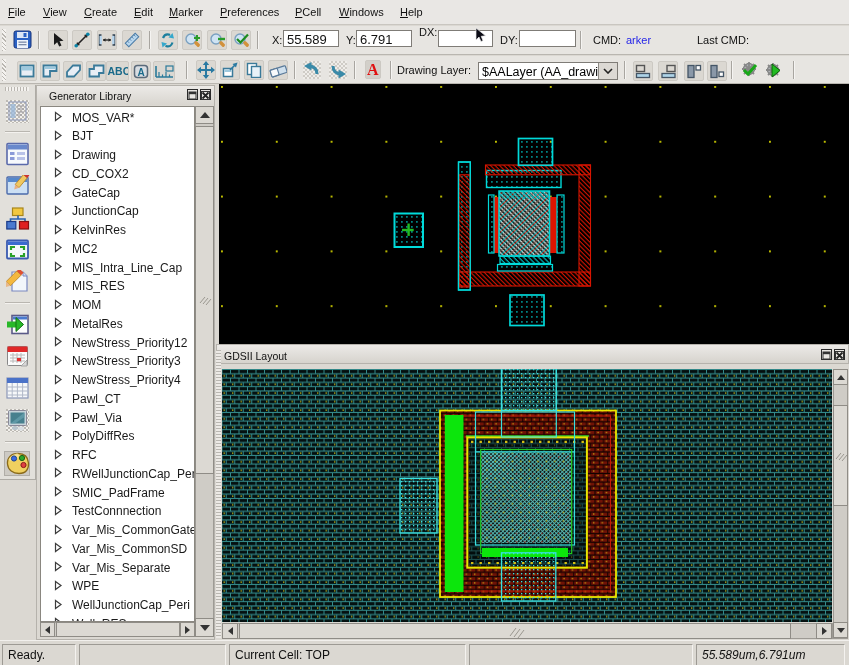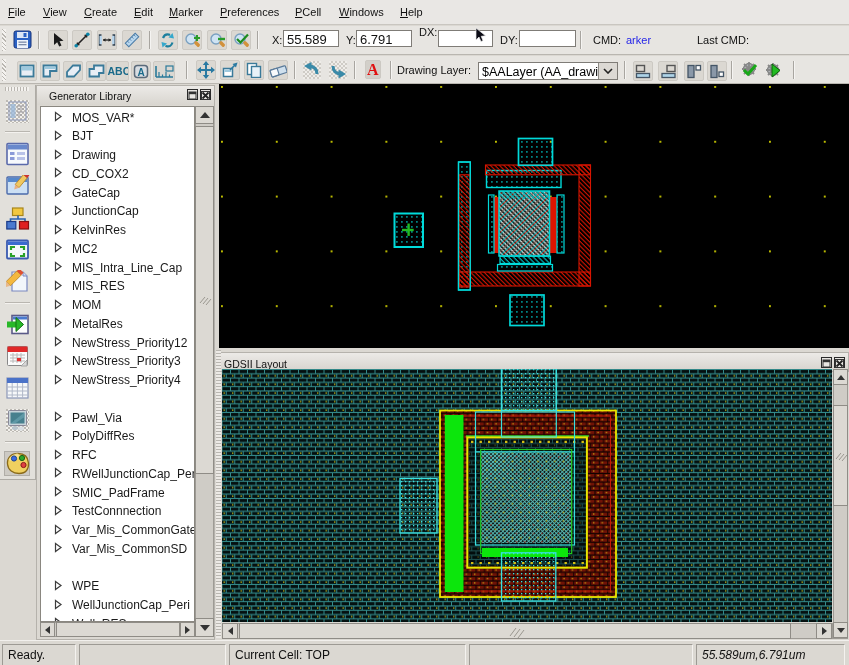--- a/index.html
+++ b/index.html
@@ -31,21 +31,21 @@
 .titem .txt { position:absolute; left:31px; top:2px; white-space:nowrap; }
 
 .sbv { position:absolute; background:#cfccc6; border:1px solid #9d9a94; }
 .sbtn { position:absolute; background:#dcd9d3; border:1px solid #8f8c86; display:flex; align-items:center; justify-content:center; }
 .thumbv { position:absolute; background:#dcd9d3; border:1px solid #8f8c86; }
 .arrow { width:0; height:0; }
 
 #statusbar { position:absolute; left:0; top:640px; width:849px; height:25px; background:#dbd8d2; border-top:1px solid #f2f0ed; }
 .spanel { position:absolute; top:3px; height:30px; border:1px solid #9d9a94; border-bottom-color:#f4f2ef; border-right-color:#f4f2ef; font-size:12px; color:#111; padding:3px 0 0 5px; background:#dbd8d2; }
 
-#gdstitle { position:absolute; left:216px; top:352px; width:633px; height:20px; background:linear-gradient(#eceae7,#d6d3cd); border:1px solid #b5b2ac; font-size:10.5px; color:#111; padding:5px 0 0 7px; }
+#gdstitle { position:absolute; left:216px; top:344px; width:633px; height:20px; background:linear-gradient(#eceae7,#d6d3cd); border:1px solid #b5b2ac; font-size:10.5px; color:#111; padding:5px 0 0 7px; }
 .winbtn { position:absolute; width:11px; height:11px; border:1px solid #2a2a2a; background:#e8e6e2; }
 </style>
 </head>
 <body>
 <div id="app">
 
 <div id="menubar">
   <span class="menu" style="left:8px"><u>F</u>ile</span>
   <span class="menu" style="left:43px"><u>V</u>iew</span>
   <span class="menu" style="left:84px"><u>C</u>reate</span>
@@ -485,20 +485,26 @@
           <path d="M1.5 1.5 L7 5.5 L1.5 9.5 Z" fill="#fff" stroke="#3c3c3c" stroke-width="1.2"></path>
         </svg>
         <span class="txt">NewStress_Priority3</span>
       </div>
 <div class="titem" style="top:264.00px">
         <svg class="trisvg" width="9" height="11">
           <path d="M1.5 1.5 L7 5.5 L1.5 9.5 Z" fill="#fff" stroke="#3c3c3c" stroke-width="1.2"></path>
         </svg>
         <span class="txt">NewStress_Priority4</span>
       </div>
+<div class="titem" style="top:282.75px">
+        <svg class="trisvg" width="9" height="11">
+          <path d="M1.5 1.5 L7 5.5 L1.5 9.5 Z" fill="#fff" stroke="#3c3c3c" stroke-width="1.2"></path>
+        </svg>
+        <span class="txt">Pawl_CT</span>
+      </div>
 <div class="titem" style="top:301.50px">
         <svg class="trisvg" width="9" height="11">
           <path d="M1.5 1.5 L7 5.5 L1.5 9.5 Z" fill="#fff" stroke="#3c3c3c" stroke-width="1.2"></path>
         </svg>
         <span class="txt">Pawl_Via</span>
       </div>
 <div class="titem" style="top:320.25px">
         <svg class="trisvg" width="9" height="11">
           <path d="M1.5 1.5 L7 5.5 L1.5 9.5 Z" fill="#fff" stroke="#3c3c3c" stroke-width="1.2"></path>
         </svg>
@@ -532,20 +538,26 @@
         <svg class="trisvg" width="9" height="11">
           <path d="M1.5 1.5 L7 5.5 L1.5 9.5 Z" fill="#fff" stroke="#3c3c3c" stroke-width="1.2"></path>
         </svg>
         <span class="txt">Var_Mis_CommonGate</span>
       </div>
 <div class="titem" style="top:432.75px">
         <svg class="trisvg" width="9" height="11">
           <path d="M1.5 1.5 L7 5.5 L1.5 9.5 Z" fill="#fff" stroke="#3c3c3c" stroke-width="1.2"></path>
         </svg>
         <span class="txt">Var_Mis_CommonSD</span>
+      </div>
+<div class="titem" style="top:451.50px">
+        <svg class="trisvg" width="9" height="11">
+          <path d="M1.5 1.5 L7 5.5 L1.5 9.5 Z" fill="#fff" stroke="#3c3c3c" stroke-width="1.2"></path>
+        </svg>
+        <span class="txt">Var_Mis_Separate</span>
       </div>
 <div class="titem" style="top:489.00px">
         <svg class="trisvg" width="9" height="11">
           <path d="M1.5 1.5 L7 5.5 L1.5 9.5 Z" fill="#fff" stroke="#3c3c3c" stroke-width="1.2"></path>
         </svg>
         <span class="txt">WellJunctionCap_Peri</span>
       </div>
 <div class="titem" style="top:470.25px">
         <svg class="trisvg" width="9" height="11">
           <path d="M1.5 1.5 L7 5.5 L1.5 9.5 Z" fill="#fff" stroke="#3c3c3c" stroke-width="1.2"></path>

